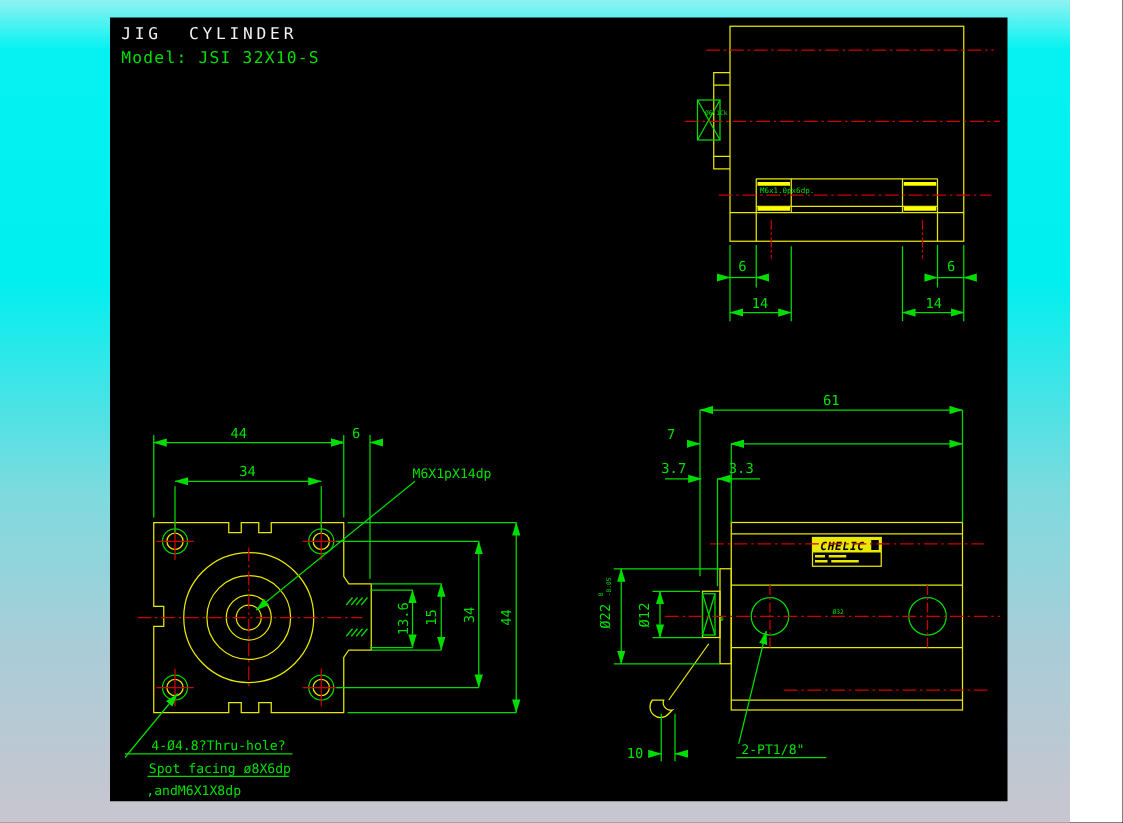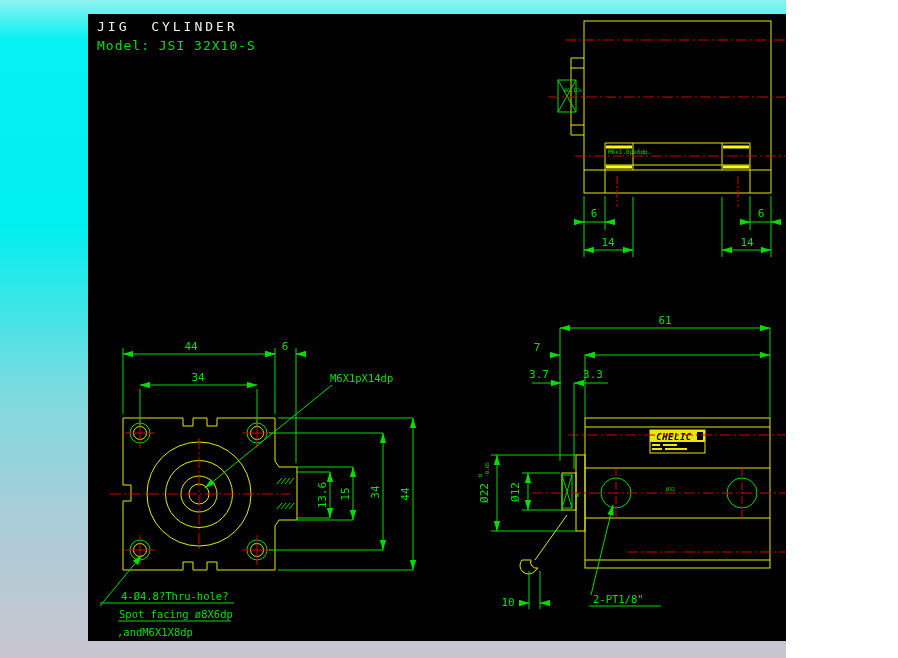--- a/index.html
+++ b/index.html
@@ -1,16 +1,16 @@
 <!DOCTYPE html>
 <html><head>
 <meta charset="utf-8">
 <style>
   html,body{margin:0;padding:0;}
-  .page{position:relative;width:786px;height:658px;overflow:hidden;
+  .page{position:relative;width:856px;height:658px;overflow:hidden;
         background:linear-gradient(180deg,#8ff2f2 0%,#06f2f2 6%,#00efef 34%,#7edade 60%,#a8cdd8 78%,#c9c5cf 100%);
         font-family:"DejaVu Sans Mono", monospace;}
   .canvas{position:absolute;left:88px;top:14px;width:718px;height:627px;background:#000;}
   svg text{fill:#00E000;font-family:"DejaVu Sans Mono", monospace;}
   .ttl{fill:#F2F2F2;font-size:13px;letter-spacing:3px;}
   .mdl{fill:#00E000;font-size:13px;letter-spacing:1px;}
   .dim{font-size:11px;}
   .sm{font-size:6px;}
   .xs{font-size:5px;}
   .note{font-size:10.5px;}

